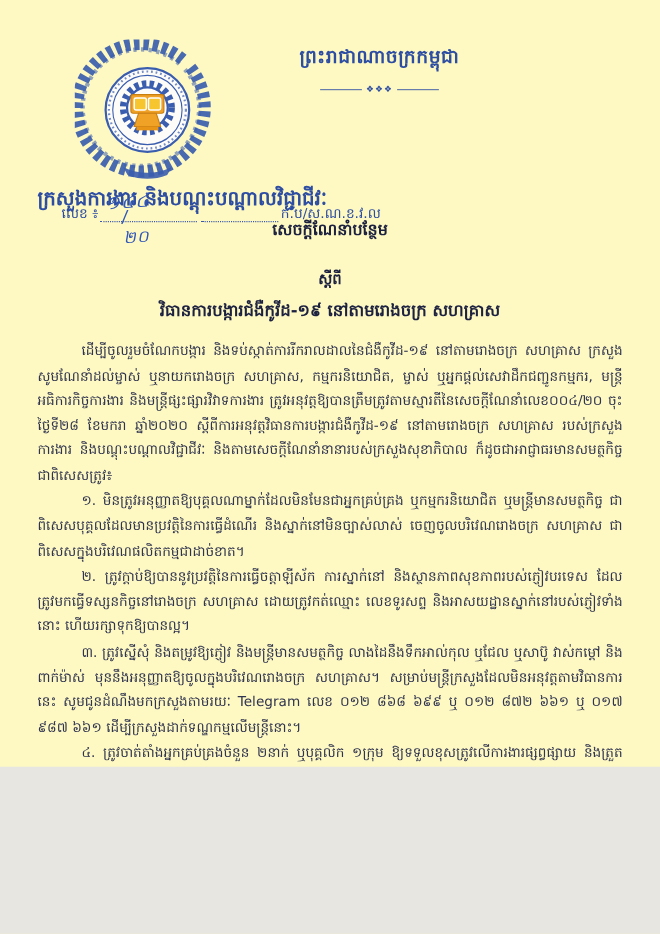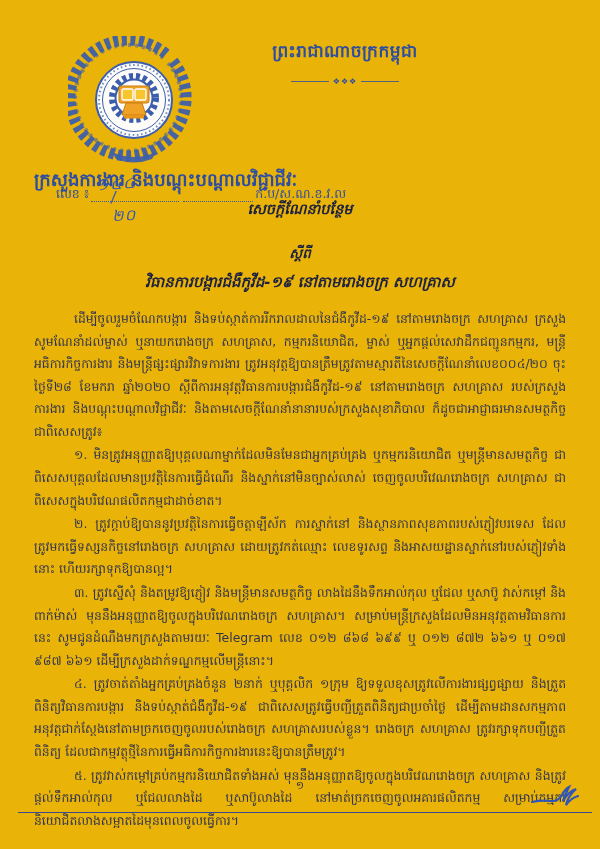--- a/index.html
+++ b/index.html
@@ -4,22 +4,22 @@
 <style>
   html,body{margin:0;padding:0;}
   body{
     width:600px;height:849px;
     background:#e8e6e0;
     font-family:"DejaVu Sans", sans-serif;
     -webkit-font-smoothing:antialiased;
   }
   .page{
     position:relative;
-    width:600px;height:849px;
-    background:#eab308;
+    width:600px;height:697px;
+    background:#fef9c3;
     overflow:hidden;
     color:#30344f;
   }
   
   .logo-wrap{
     position:absolute;left:68px;top:36px;width:132px;height:132px;
   }
   .motto{
     position:absolute;left:195px;top:40px;width:300px;
     text-align:center;color:#2d4da3;
@@ -51,21 +51,21 @@
     color:#3056b6;font-size:17px;font-style:italic;
     transform:rotate(-4deg);letter-spacing:1px;
   }
   .handwritten-no .denom{
     position:absolute;left:14px;top:16px;font-size:15px;
   }
   
   .content{
     position:absolute;left:34px;top:200px;width:532px;
   }
-  .doc-title{text-align:center;color:#1d2140;font-weight:bold;font-style:italic;}
+  .doc-title{text-align:center;color:#1d2140;font-weight:bold;}
   .doc-title .t1{font-size:14.5px;}
   .doc-title .t2{font-size:13.5px;margin-top:24px;}
   .doc-title .t3{font-size:15px;margin-top:7px;}
   
   .body-text{margin-top:14px;font-size:12.4px;line-height:1.82;
     text-align:justify;color:#30344f;}
   .body-text p{margin:0;text-indent:40px;}
   .body-text p.point{margin-top:1px;}
   .section-heading{
     margin-top:9px;margin-bottom:3px;

